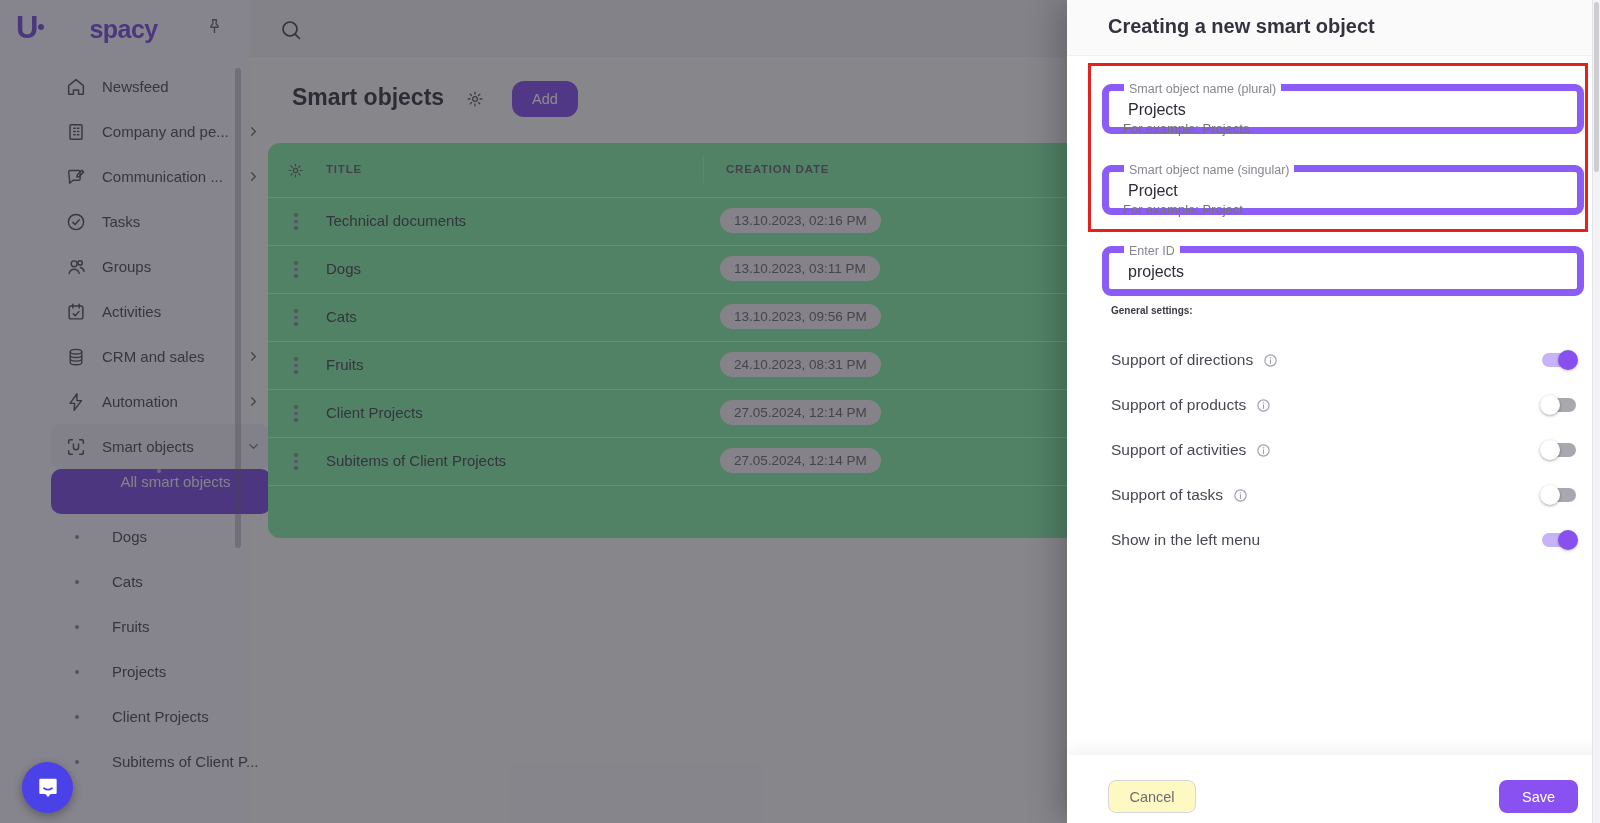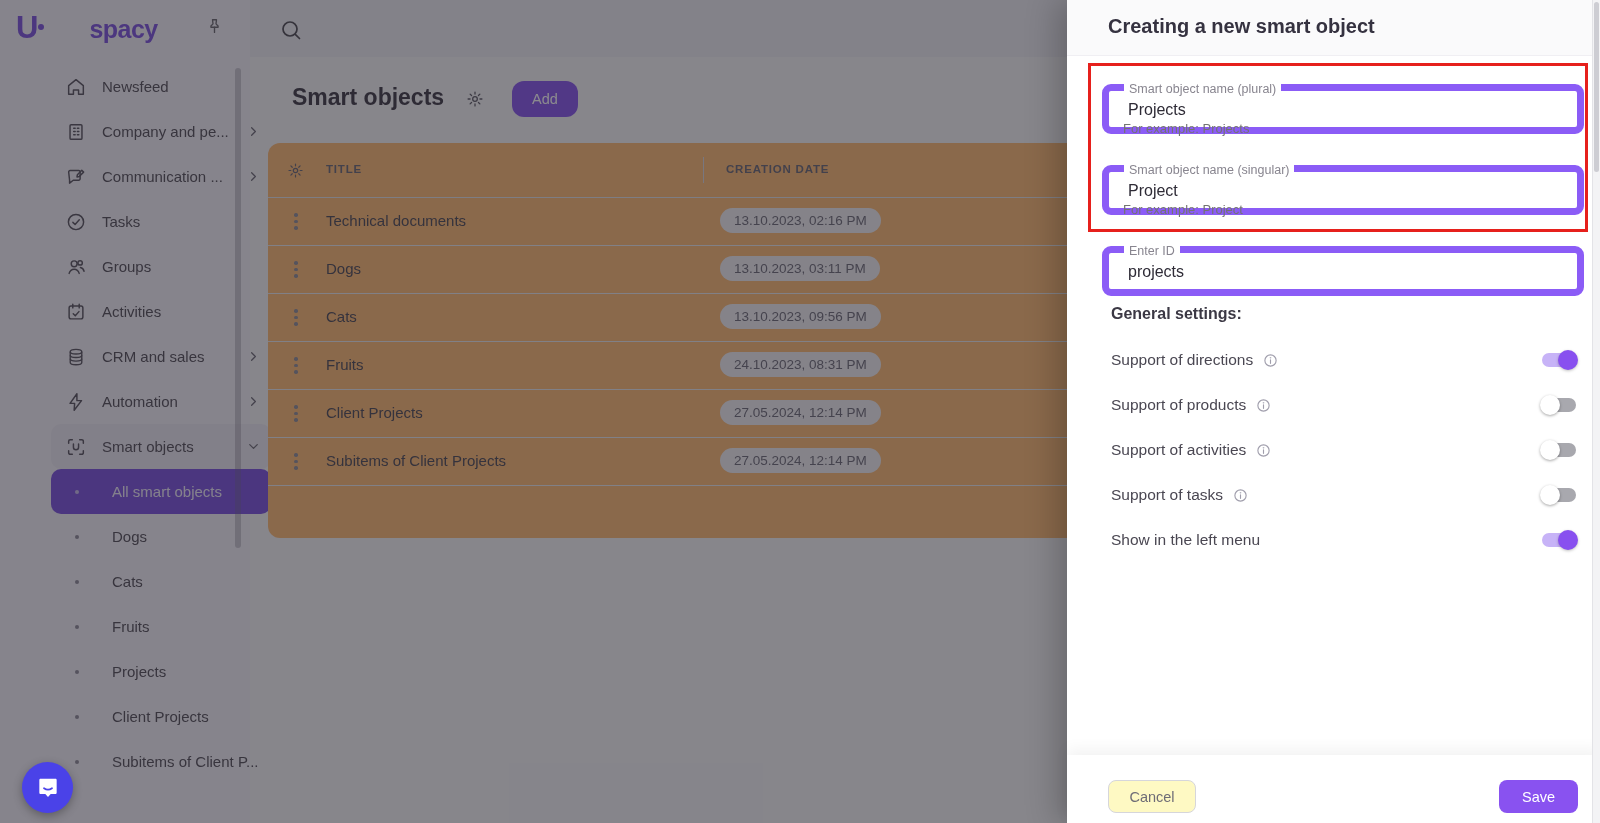--- a/index.html
+++ b/index.html
@@ -16,32 +16,32 @@
   .logo-rest{font-size:25px;font-weight:600;letter-spacing:-.5px;margin-left:43px;}
   .pin{position:absolute;right:26px;top:17px;color:#69666f;}
   .nav{position:absolute;left:0;top:64px;width:250px;padding-left:43px;}
   .nav-item{height:45px;display:flex;align-items:center;margin:0 22px 0 8px;padding:0 10px 0 14px;border-radius:10px;color:#524e59;}
   .nav-item .nicon{width:22px;height:22px;color:#56525e;flex:0 0 22px;}
   .nav-item .nlabel{margin-left:15px;font-size:15px;white-space:nowrap;overflow:hidden;}
   .nav-item .chev{margin-left:auto;color:#6d6a76;}
   .nav-item.hl{background:#edeaf4;}
   .nav-sub{padding-left:24px;}
   .bullet{width:4px;height:4px;border-radius:50%;background:#8f8c9b;margin-right:18px;flex:0 0 4px;}
-  .nav-item.active{background:#7a50e0;color:#f1edfb;}
+  .nav-item.active{background:#7a50e0;color:#f1edfb;flex-direction:column;}
   .nav-item.active .bullet{background:#c9bdee;}
   .sb-scroll{position:absolute;right:9px;top:68px;width:6px;height:480px;border-radius:3px;background:rgba(110,106,128,.32);}
 
   
   .topbar{position:absolute;left:250px;top:0;width:1350px;height:57px;background:#efeef4;z-index:1;}
   .search{position:absolute;left:29px;top:18px;color:#4b4953;}
   .main{position:absolute;left:250px;top:57px;width:1350px;height:766px;z-index:1;}
   .page-title{position:absolute;left:42px;top:27px;margin:0;font-size:23px;font-weight:700;color:#3d3946;}
   .cfg{position:absolute;left:216px;top:33px;color:#5c5965;}
   .add{position:absolute;left:262px;top:24px;width:66px;height:36px;border-radius:12px;background:var(--accent,#8655ee);color:#fff;font-size:14.5px;}
-  .card{position:absolute;left:18px;top:86px;width:830px;height:395px;background:#fdba74;border-radius:12px;overflow:hidden;}
+  .card{position:absolute;left:18px;top:86px;width:830px;height:395px;background:#86efac;border-radius:12px;overflow:hidden;}
   .thead{position:relative;height:54px;border-bottom:1px solid #e4e3e9;}
   .thead .hgear{position:absolute;left:19px;top:19px;color:#6a6876;}
   .thead .hcol{position:absolute;top:20px;font-size:11.5px;font-weight:700;letter-spacing:.8px;color:#6a6876;}
   .thead .hcol.c1{left:58px;}
   .thead .hcol.c2{left:458px;}
   .thead .vdiv{position:absolute;left:435px;top:14px;width:1px;height:26px;background:#d9d8df;}
   .trow{position:relative;height:47px;border-bottom:1px solid #ebeaef;}
   .kebab{position:absolute;left:20px;top:13px;display:flex;flex-direction:column;gap:3px;padding:2px 6px;}
   .kebab i{width:3.5px;height:3.5px;border-radius:50%;background:#8f8d98;}
   .ttl{position:absolute;left:58px;top:14px;font-size:15px;color:#4d4a56;}
@@ -53,21 +53,21 @@
 
   
   .panel{position:absolute;left:1067px;top:0;width:533px;height:823px;background:#fff;z-index:70;box-shadow:-10px 0 30px rgba(0,0,0,.22);}
   .panel-head{position:absolute;left:0;top:0;width:100%;height:55px;background:#fafafb;border-bottom:1px solid #f0eff3;}
   .panel-head h2{margin:0;position:absolute;left:41px;top:15px;font-size:20px;font-weight:700;color:#353240;}
   .redbox{position:absolute;left:21px;top:63px;width:494px;height:163px;border:3px solid var(--highlight-red,#e6201c);z-index:6;pointer-events:none;}
   .tfield{position:absolute;left:35px;width:468px;height:36px;border:7px solid #8b5cf6;border-radius:9px;background:#fff;}
   .tfield label{position:absolute;top:-9px;left:15px;background:#fff;padding:0 5px;font-size:12.5px;color:#88858f;white-space:nowrap;}
   .tfield input{border:0;outline:0;width:100%;height:100%;box-sizing:border-box;padding:2px 19px 0;font-size:16px;color:#2e2b36;background:transparent;border-radius:9px;font-family:inherit;}
   .helper{position:absolute;left:56px;font-size:13px;color:#737373;}
-  .set-head{position:absolute;left:44px;top:305px;font-size:16px;font-weight:700;color:#3b3844;}
+  .set-head{position:absolute;left:44px;top:305px;font-size:10px;font-weight:700;color:#3b3844;}
   .setrow{position:absolute;left:44px;width:466px;height:24px;display:flex;align-items:center;}
   .setlabel{font-size:15.5px;color:#4a4752;}
   .info{margin-left:10px;color:#a09eac;display:flex;}
   .switch{position:absolute;left:431px;top:5px;width:34px;height:14px;border-radius:7px;background:#a8a8ae;}
   .switch .knob{position:absolute;left:-2px;top:-3px;width:20px;height:20px;border-radius:50%;background:#fff;box-shadow:0 1px 3px rgba(0,0,0,.35);}
   .switch.on{background:var(--toggle-track-on,#c7b3f7);}
   .switch.on .knob{left:auto;right:-2px;background:var(--toggle-on,#8850ef);box-shadow:0 1px 3px rgba(0,0,0,.25);}
   .panel-foot{position:absolute;left:0;bottom:0;width:100%;height:68px;background:#fff;box-shadow:0 -6px 14px rgba(0,0,0,.05);}
   .btn-cancel{position:absolute;left:41px;top:25px;width:88px;height:33px;border:1px solid #d6d6db;border-radius:8px;background:#fef9c3;color:#6e6c76;font-size:14.5px;}
   .btn-save{position:absolute;left:432px;top:25px;width:79px;height:33px;border-radius:8px;background:var(--save,#8952f0);color:#fff;font-size:14.5px;}

